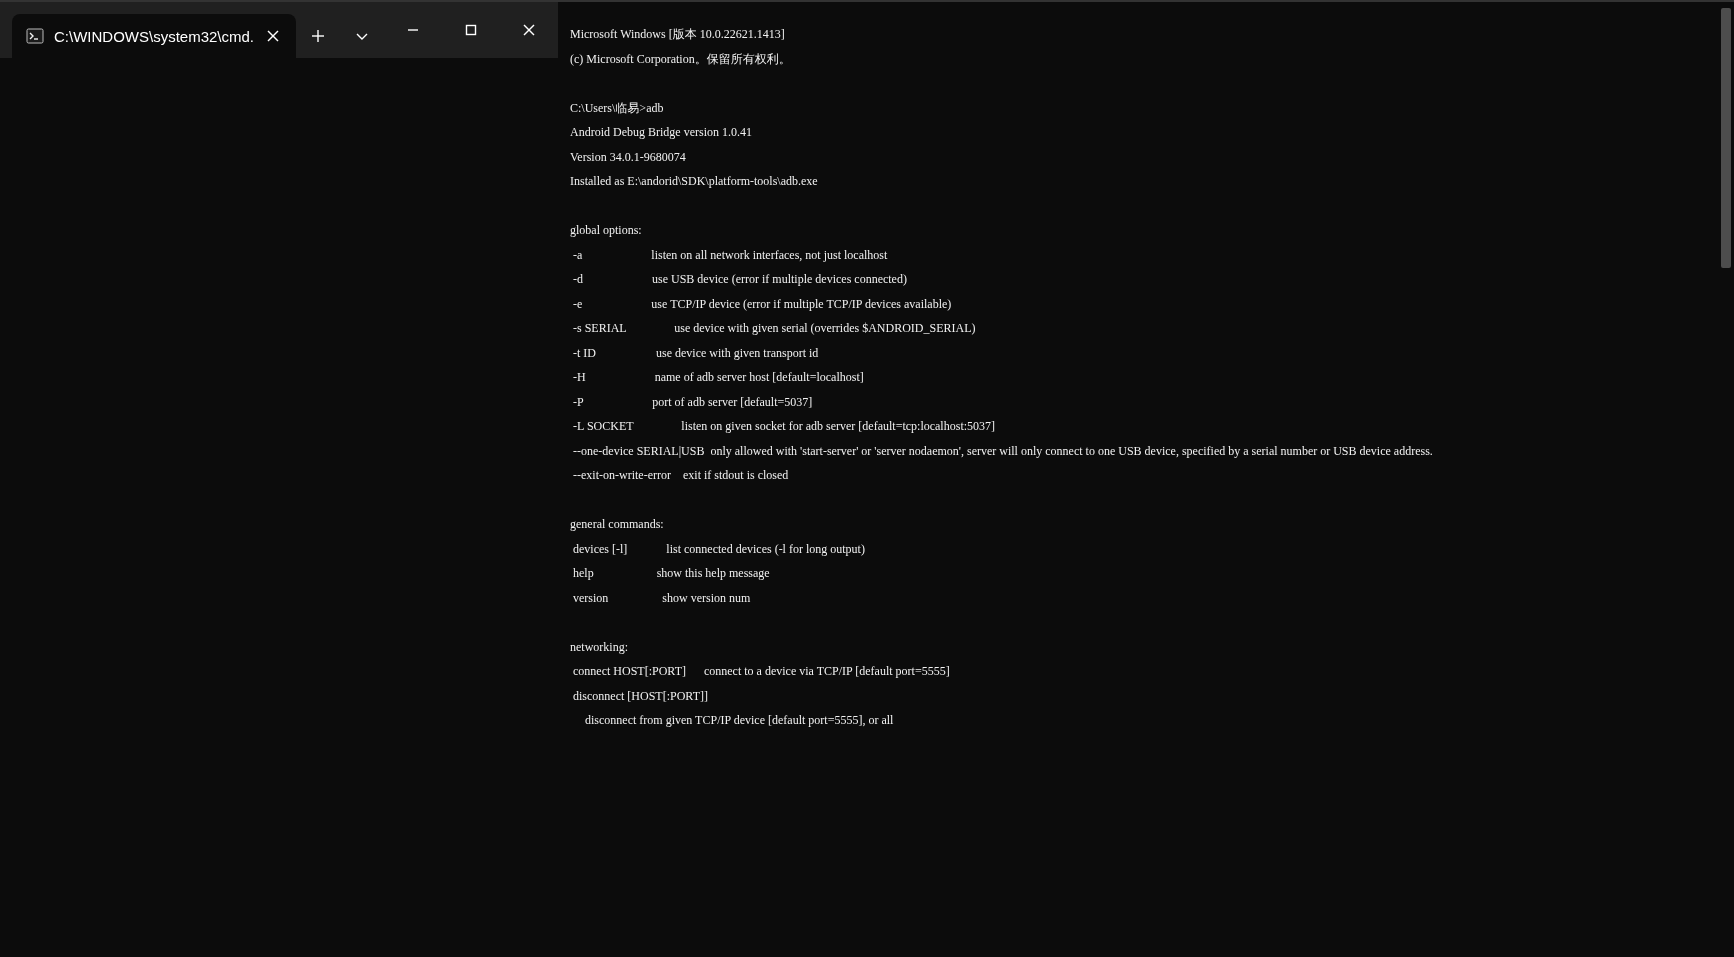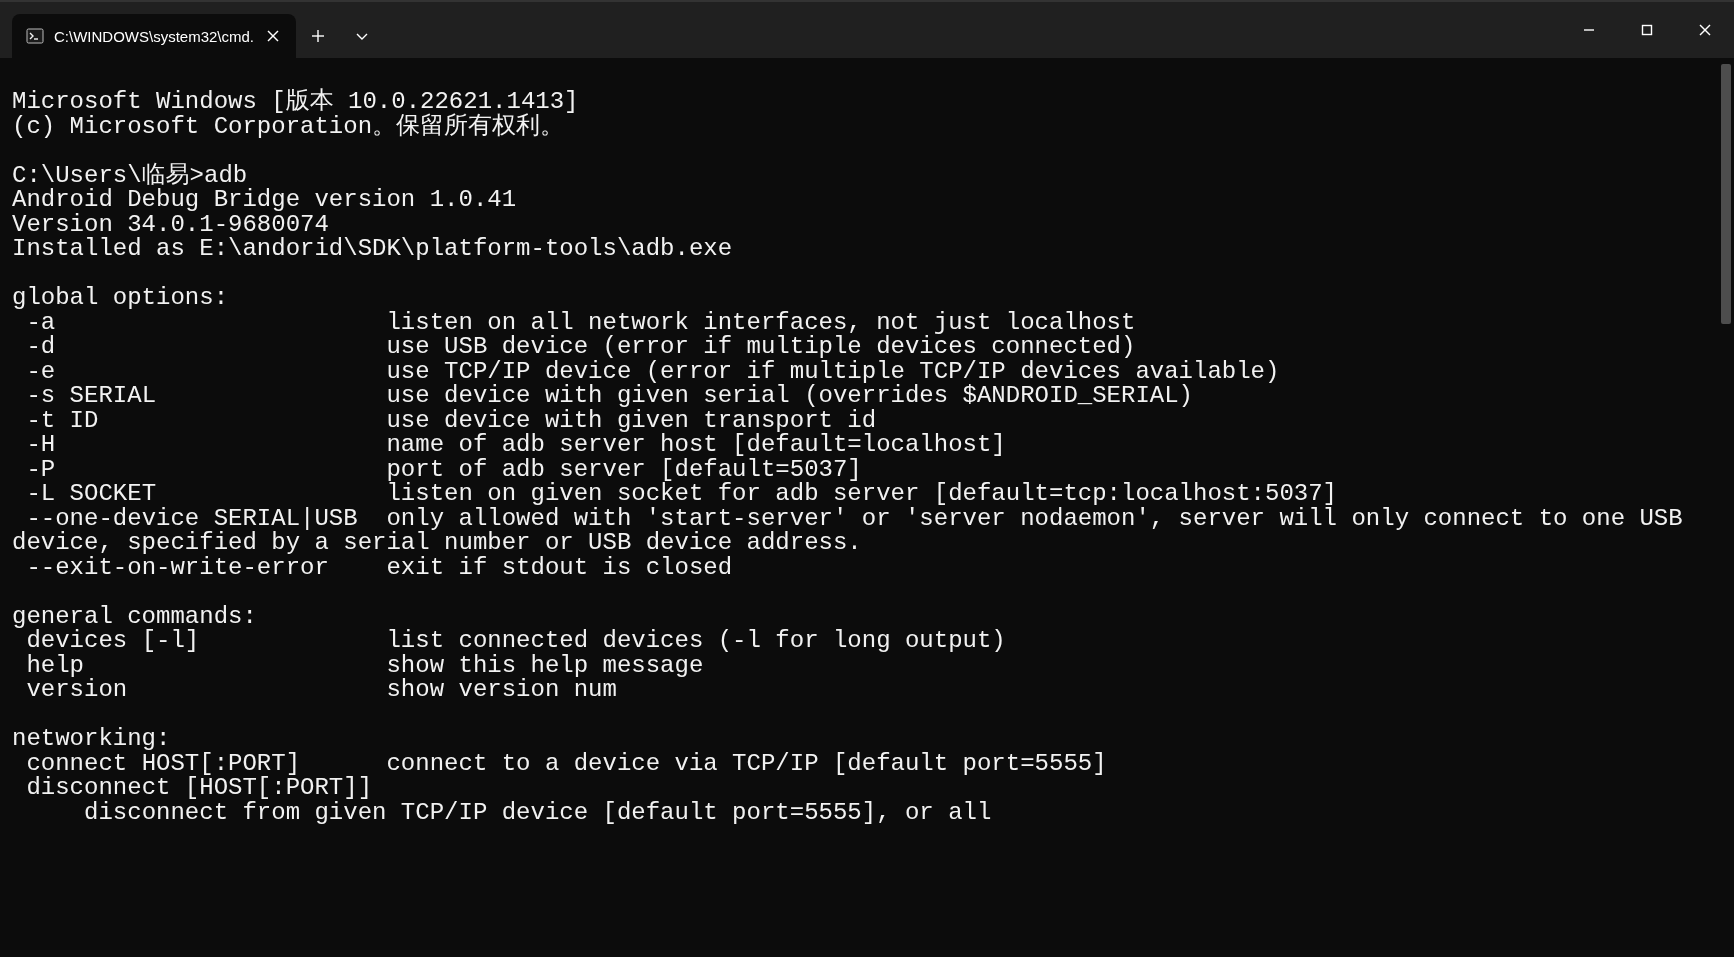--- a/index.html
+++ b/index.html
@@ -10,21 +10,21 @@
     background: #0c0c0c;
     overflow: hidden;
     font-family: "Segoe UI", Tahoma, sans-serif;
     color: #ffffff;
   }
   .window {
     width: 1734px;
     height: 957px;
     background: #0c0c0c;
     display: flex;
-    flex-direction: column;
+    flex-direction: row;
     box-sizing: border-box;
     border-top: 2px solid #333;
   }
   .titlebar {
     height: 56px;
     background: #202020;
     display: flex;
     align-items: stretch;
     user-select: none;
   }
@@ -98,22 +98,22 @@
 
   .terminal-wrap {
     flex: 1;
     display: flex;
     overflow: hidden;
     background: #0c0c0c;
   }
   .terminal {
     flex: 1;
     padding: 8px 12px 0 12px;
-    font-family: Liberation Mono, monospace;
-    font-size: 24px;
+    font-family: Liberation Serif, serif;
+    font-size: 12px;
     line-height: 24.5px;
     white-space: pre-wrap;
     color: #f2f2f2;
     overflow-y: hidden;
   }
   .scrollbar {
     width: 16px;
     background: #0c0c0c;
     position: relative;
   }

